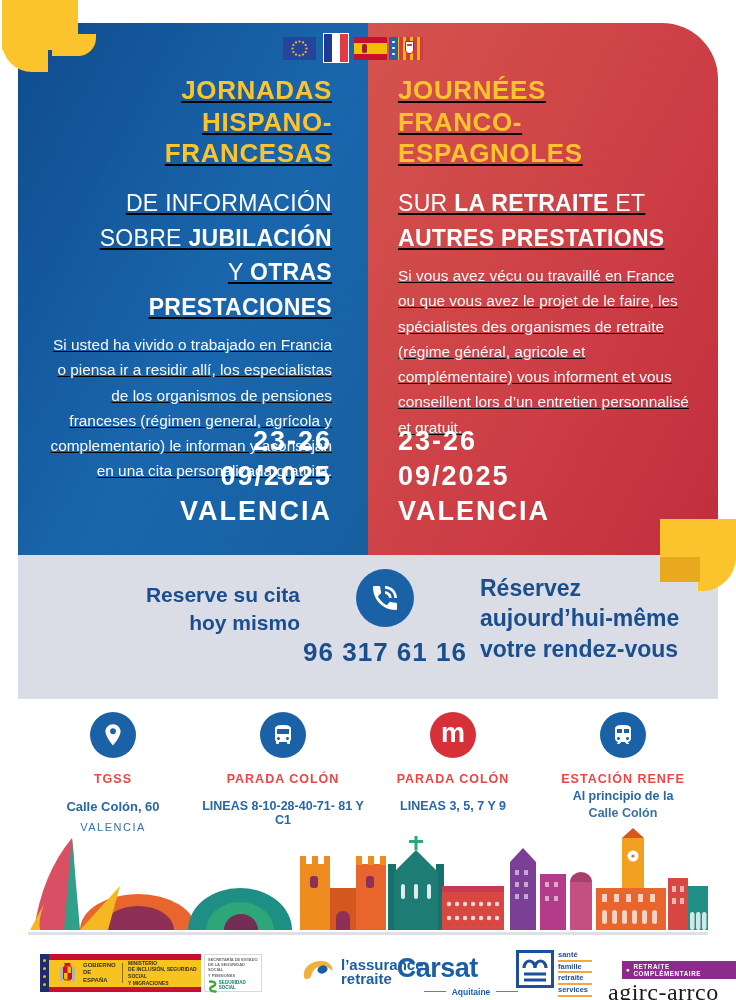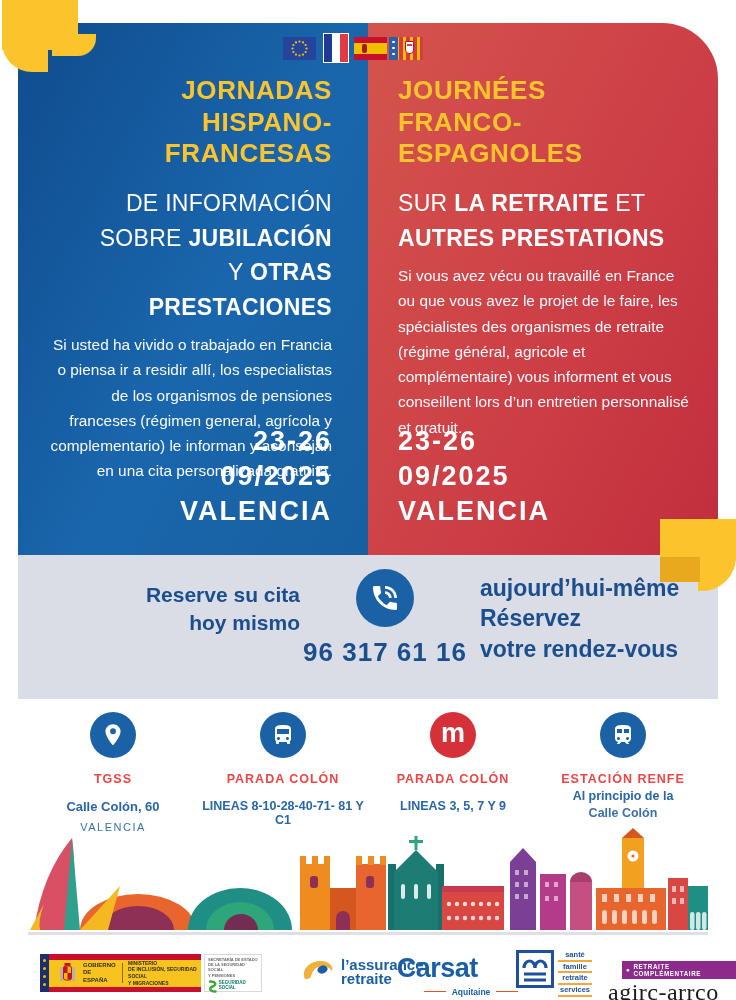--- a/index.html
+++ b/index.html
@@ -10,21 +10,21 @@
   
   .dec { position:absolute; background:#fbc42d; z-index:6; }
   .dec-tl-a { left:2px; top:0; width:76px; height:50px; }
   .dec-tl-b { left:2px; top:0; width:46px; height:72px; border-bottom-left-radius:30px; }
   .dec-tl-c { left:52px; top:34px; width:44px; height:22px; border-bottom-right-radius:18px; }
   .dec-r-a { left:660px; top:519px; width:76px; height:42px; }
   .dec-r-b { left:698px; top:519px; width:38px; height:72px; border-bottom-right-radius:34px; }
   .dec-r-c { left:660px; top:557px; width:40px; height:25px; background:#e9a91e; }
 
   
-  .panels { position:absolute; left:18px; top:23px; width:700px; height:532px; display:flex; z-index:1; }
+  .panels { position:absolute; left:18px; top:23px; width:700px; height:532px; display:flex; z-index:1;text-decoration:underline; }
   .panel { width:350px; height:532px; position:relative; padding-top:52px; }
   .panel.blue { background:linear-gradient(118deg,#0f4c8d 0%,#1a66ad 55%,#175f9f 100%);
                 text-align:right; padding-right:36px; padding-left:24px; }
   .panel.red  { background:linear-gradient(118deg,#d4544d 0%,#cc3d45 60%,#c02e3c 100%);
                 border-top-right-radius:56px; text-align:left; padding-left:30px; padding-right:24px; }
   .h1 { color:#fbc42d; font-size:26px; font-weight:800; line-height:1.22; letter-spacing:.6px; }
   .h2 { margin-top:16px; color:#fff; font-size:23px; font-weight:500; line-height:1.5; letter-spacing:.3px; }
   .h2 b { font-weight:800; }
   .ptext { margin-top:8px; color:#f8fafc; font-size:15.4px; line-height:1.64; font-weight:400; }
   .dates { position:absolute; bottom:26px; color:#fff; font-size:27px; font-weight:800;
@@ -104,21 +104,21 @@
   .logo-carsat { position:absolute; left:416px; top:10px; width:110px; text-align:center; }
   .carsat-row { display:flex; align-items:flex-start; justify-content:center;gap:43px; }
   .carsat-name { color:#1a5fa5; font-size:27px; font-weight:700; letter-spacing:-.5px; line-height:.9; }
   .carsat-tag { margin-left:4px; text-align:left; color:#e0562b; font-size:5.5px; font-weight:700; line-height:1.3; }
   .carsat-region { margin-top:2px; color:#1a5fa5; font-size:8.5px; font-weight:600;
                    display:flex; align-items:center; justify-content:center; gap:6px; }
   .carsat-region i { display:block; width:22px; height:1px; background:#e0562b; }
 
   .logo-msa { position:absolute; left:516px; top:4px; width:86px; }
   .msa-row { display:flex; }
-  .msa-items { margin-left:4px; padding-top:1px;text-align:center; }
+  .msa-items { margin-left:4px; padding-top:1px; }
   .msa-items div { font-size:7.5px; font-weight:800; color:#1d4f9e; line-height:1.15;
                    border-bottom:2px solid #f0a93c; display:inline-block; margin-bottom:1px; }
   .msa-items div { display:block; width:34px; }
   .msa-tag { margin-top:2px; font-size:7.5px; color:#1d4f9e; font-weight:600; }
   .msa-tag b { color:#f0a93c; }
 
   .logo-agirc { position:absolute; left:608px; top:12px; }
   .agirc-banner { background:#8d2b8d; color:#fff; font-size:6.3px; font-weight:700; letter-spacing:.6px;
                   padding:2px 6px 2px 4px; display:inline-flex; align-items:center; gap:3px;
                   margin-left:14px; }
@@ -220,22 +220,22 @@
     <div class="phone-stack">
       <div class="phone-circle">
         <svg width="32" height="32" viewBox="0 0 24 24" fill="#ffffff">
           <path d="M20 15.5c-1.25 0-2.45-.2-3.57-.57-.35-.11-.74-.03-1.02.24l-2.2 2.2c-2.83-1.44-5.15-3.75-6.59-6.59l2.2-2.21c.28-.26.36-.65.25-1C8.7 6.45 8.5 5.25 8.5 4c0-.55-.45-1-1-1H4c-.55 0-1 .45-1 1 0 9.39 7.61 17 17 17 .55 0 1-.45 1-1v-3.5c0-.55-.45-1-1-1z"></path>
           <path d="M19 12h2c0-4.97-4.03-9-9-9v2c3.87 0 7 3.13 7 7zm-4 0h2c0-2.76-2.24-5-5-5v2c1.66 0 3 1.34 3 3z"></path>
         </svg>
       </div>
       <div class="phone-number navy">96 317 61 16</div>
     </div>
     <div class="book-fr navy">
+      <div>Réservez</div>
       <div>aujourd’hui-même</div>
-      <div>Réservez</div>
       <div>votre rendez-vous</div>
     </div>
   </div>
 
   <div class="dec dec-r-a"></div>
   <div class="dec dec-r-b"></div>
   <div class="dec dec-r-c"></div>
 
   <div class="locations">
     <div class="loc loc-0">

